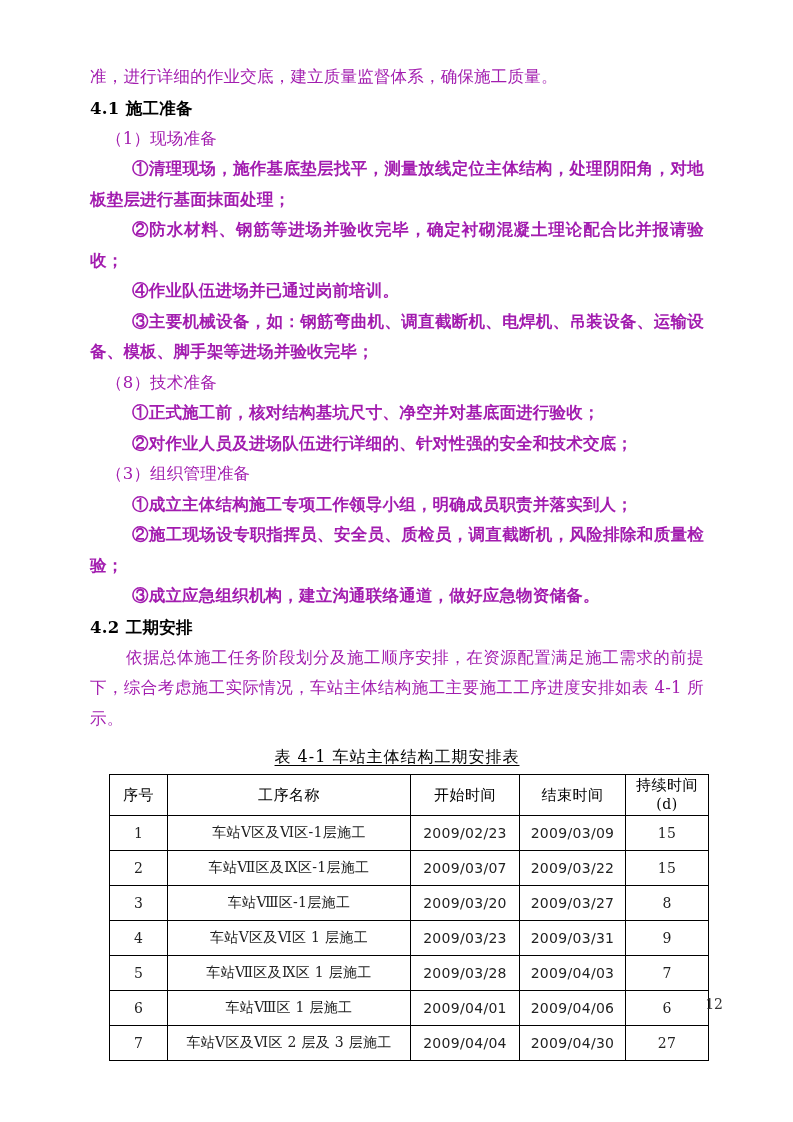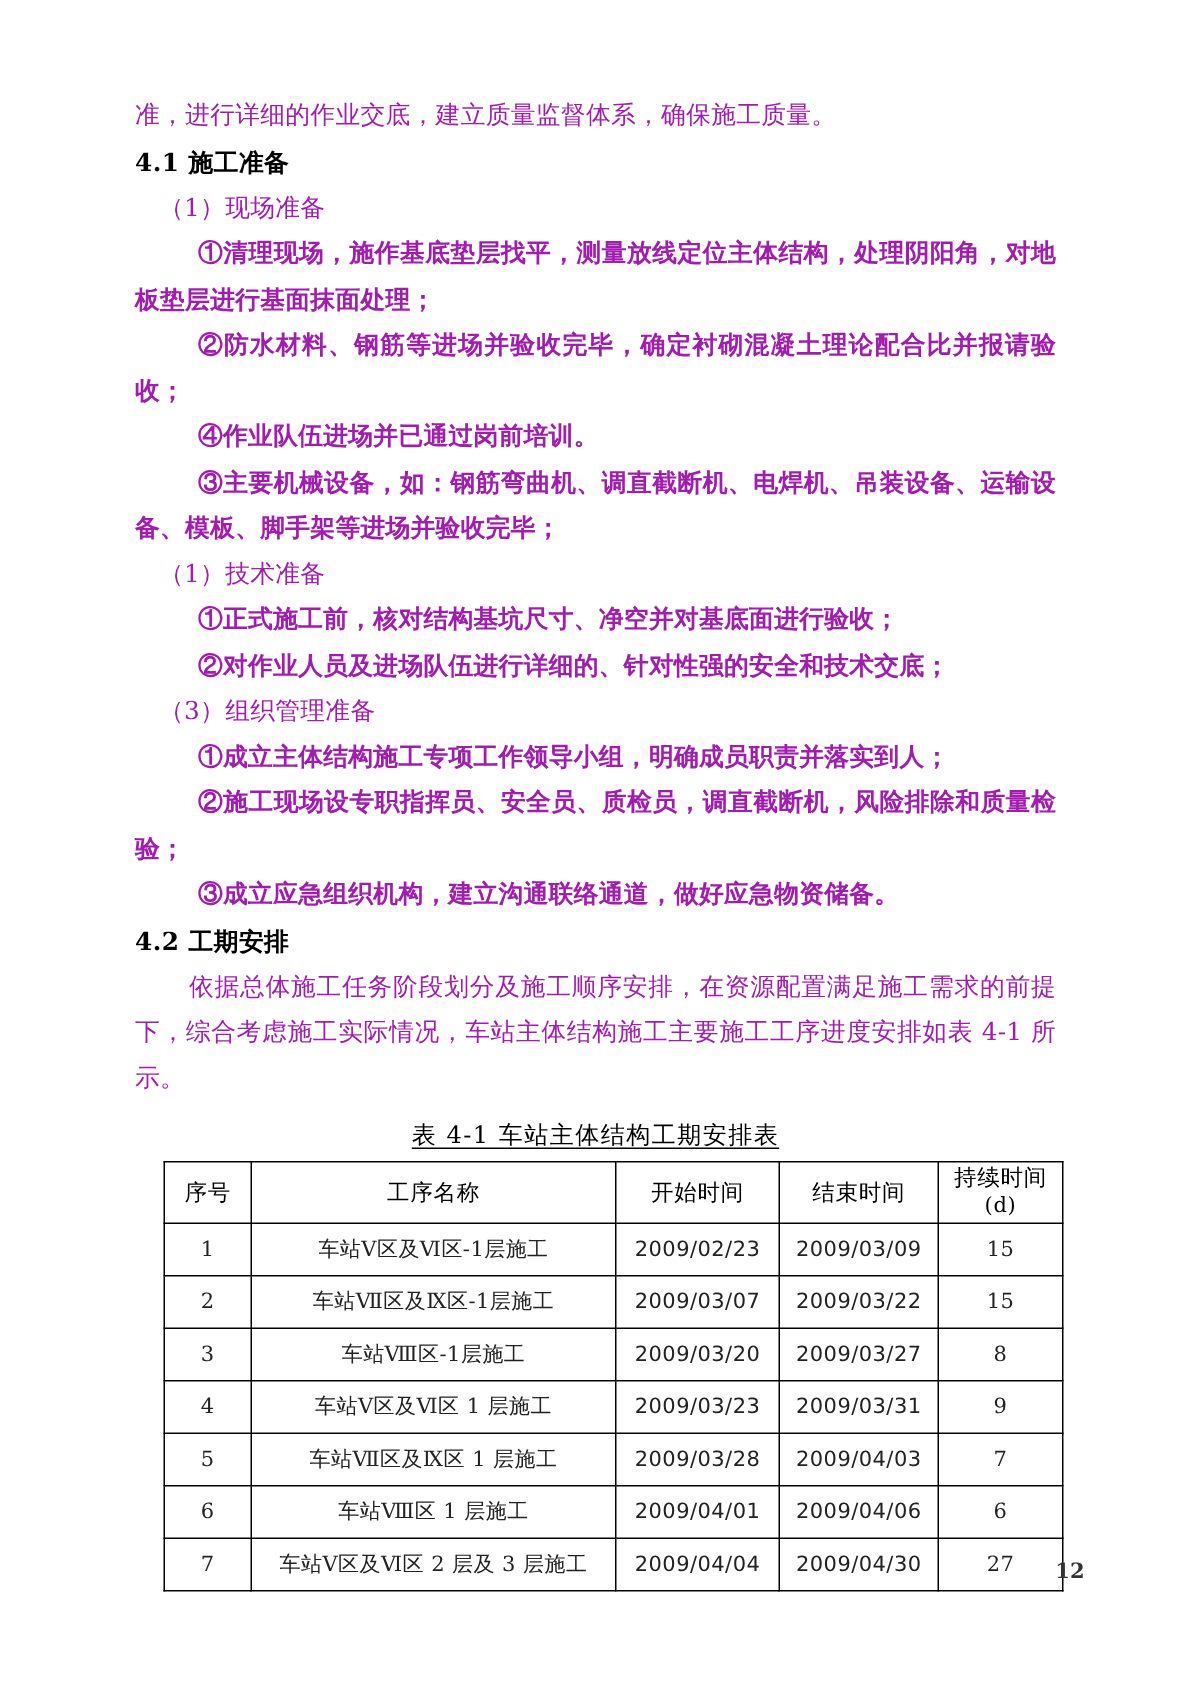--- a/index.html
+++ b/index.html
@@ -106,47 +106,46 @@
   .cell-date { font-family: "DejaVu Sans", "Liberation Sans", sans-serif; font-size: 13px; letter-spacing: 0px; }
   .cell-num  { font-family: "DejaVu Serif", "Liberation Serif", serif; font-size: 14px; }
 
   .hdr-dur-l1 { display: block; text-align: center; }
   .hdr-dur-l2 { display: block; font-family: "DejaVu Serif", "Liberation Serif", serif; font-size: 14px; }
 
   
   .page-number {
     position: absolute;
     left: 0;
-    top: 1040px;
+    top: 996px;
     width: 723px;
     text-align: right;
     font-size: 14px;
     color: #333333;
     font-family: "DejaVu Serif", "Liberation Serif", serif;
-    font-weight: bold;
   }
 </style>
 </head>
 <body>
 
 <div class="page">
   <div class="content">
 
     <p class="para flow">准，进行详细的作业交底，建立质量监督体系，确保施工质量。</p>
 
 
     <p class="h-minor">4.1 施工准备</p>
 
     <p class="para lvl1">（1）现场准备</p>
     <p class="para lvl2">①清理现场，施作基底垫层找平，测量放线定位主体结构，处理阴阳角，对地板垫层进行基面抹面处理；</p>
     <p class="para lvl2">②防水材料、钢筋等进场并验收完毕，确定衬砌混凝土理论配合比并报请验收；</p>
     <p class="para lvl2">④作业队伍进场并已通过岗前培训。</p>
     <p class="para lvl2">③主要机械设备，如：钢筋弯曲机、调直截断机、电焊机、吊装设备、运输设备、模板、脚手架等进场并验收完毕；</p>
 
-    <p class="para lvl1">（1）技术准备</p>
+    <p class="para lvl1">（8）技术准备</p>
     <p class="para lvl2">①正式施工前，核对结构基坑尺寸、净空并对基底面进行验收；</p>
     <p class="para lvl2">②对作业人员及进场队伍进行详细的、针对性强的安全和技术交底；</p>
 
     <p class="para lvl1">（3）组织管理准备</p>
     <p class="para lvl2">①成立主体结构施工专项工作领导小组，明确成员职责并落实到人；</p>
     <p class="para lvl2">②施工现场设专职指挥员、安全员、质检员，调直截断机，风险排除和质量检验；</p>
     <p class="para lvl2">③成立应急组织机构，建立沟通联络通道，做好应急物资储备。</p>
 
     <p class="h-minor">4.2 工期安排</p>
     <p class="para indent2">依据总体施工任务阶段划分及施工顺序安排，在资源配置满足施工需求的前提下，综合考虑施工实际情况，车站主体结构施工主要施工工序进度安排如表 4-1 所示。</p>

